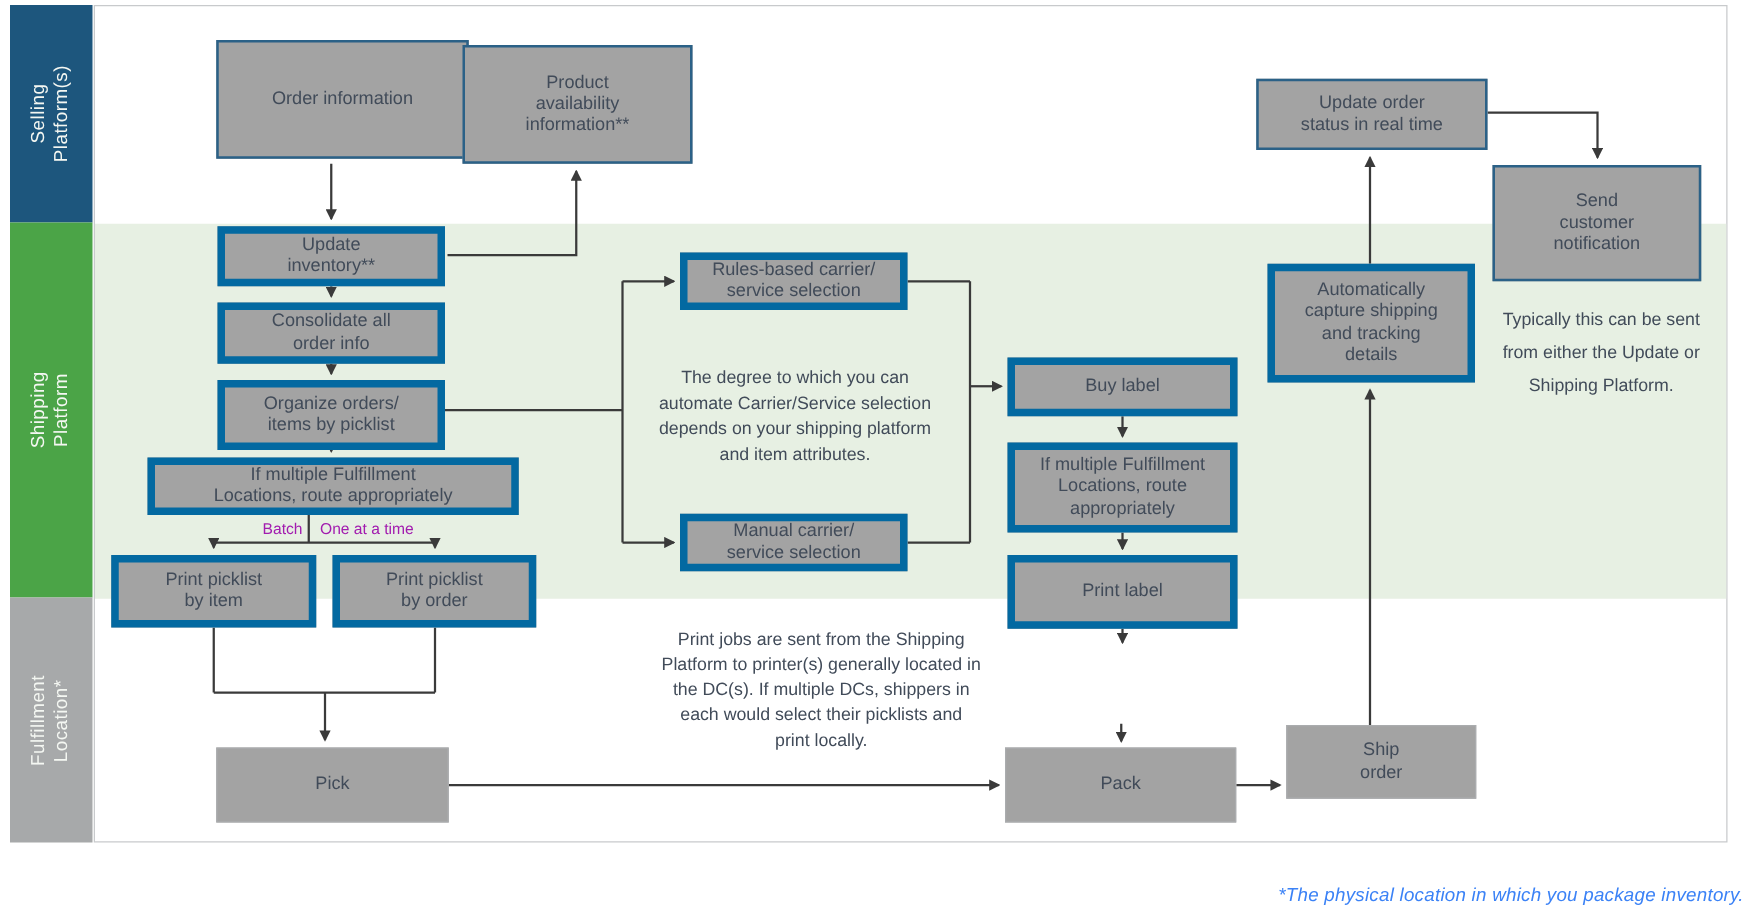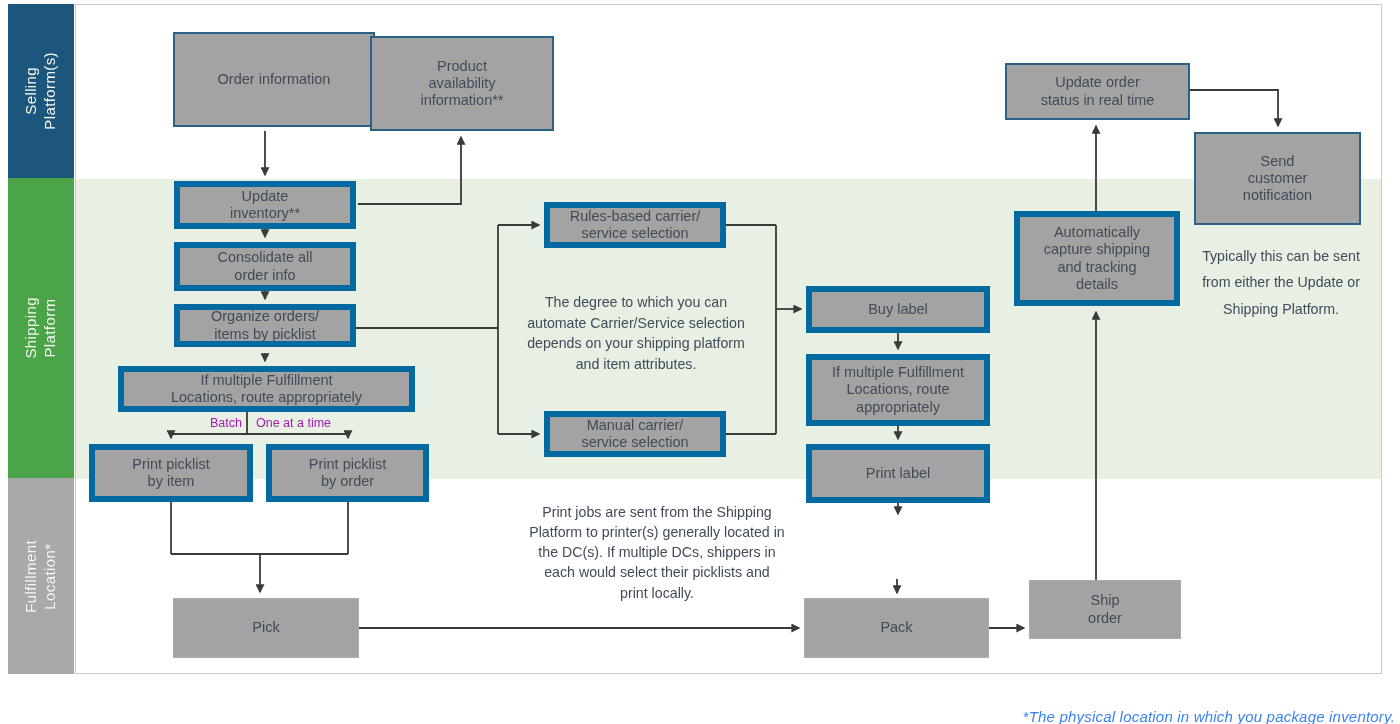--- a/index.html
+++ b/index.html
@@ -109,21 +109,21 @@
 information**</span>
       </div>
     <div class="box b-green" style="left:98px;top:176px;width:182px;height:48px">
         <span>Update
 inventory**</span>
       </div>
     <div class="box b-green" style="left:98px;top:237px;width:182px;height:49px">
         <span>Consolidate all
 order info</span>
       </div>
-    <div class="box b-green" style="left:98px;top:299px;width:182px;height:43px">
+    <div class="box b-green" style="left:98px;top:299px;width:182px;height:56px">
         <span>Organize orders/
 items by picklist</span>
       </div>
     <div class="box b-green" style="left:42px;top:361px;width:297px;height:46px">
         <span>If multiple Fulfillment
 Locations, route appropriately</span>
       </div>
     <div class="box b-green" style="left:13px;top:439px;width:164px;height:58px">
         <span>Print picklist
 by item</span>

